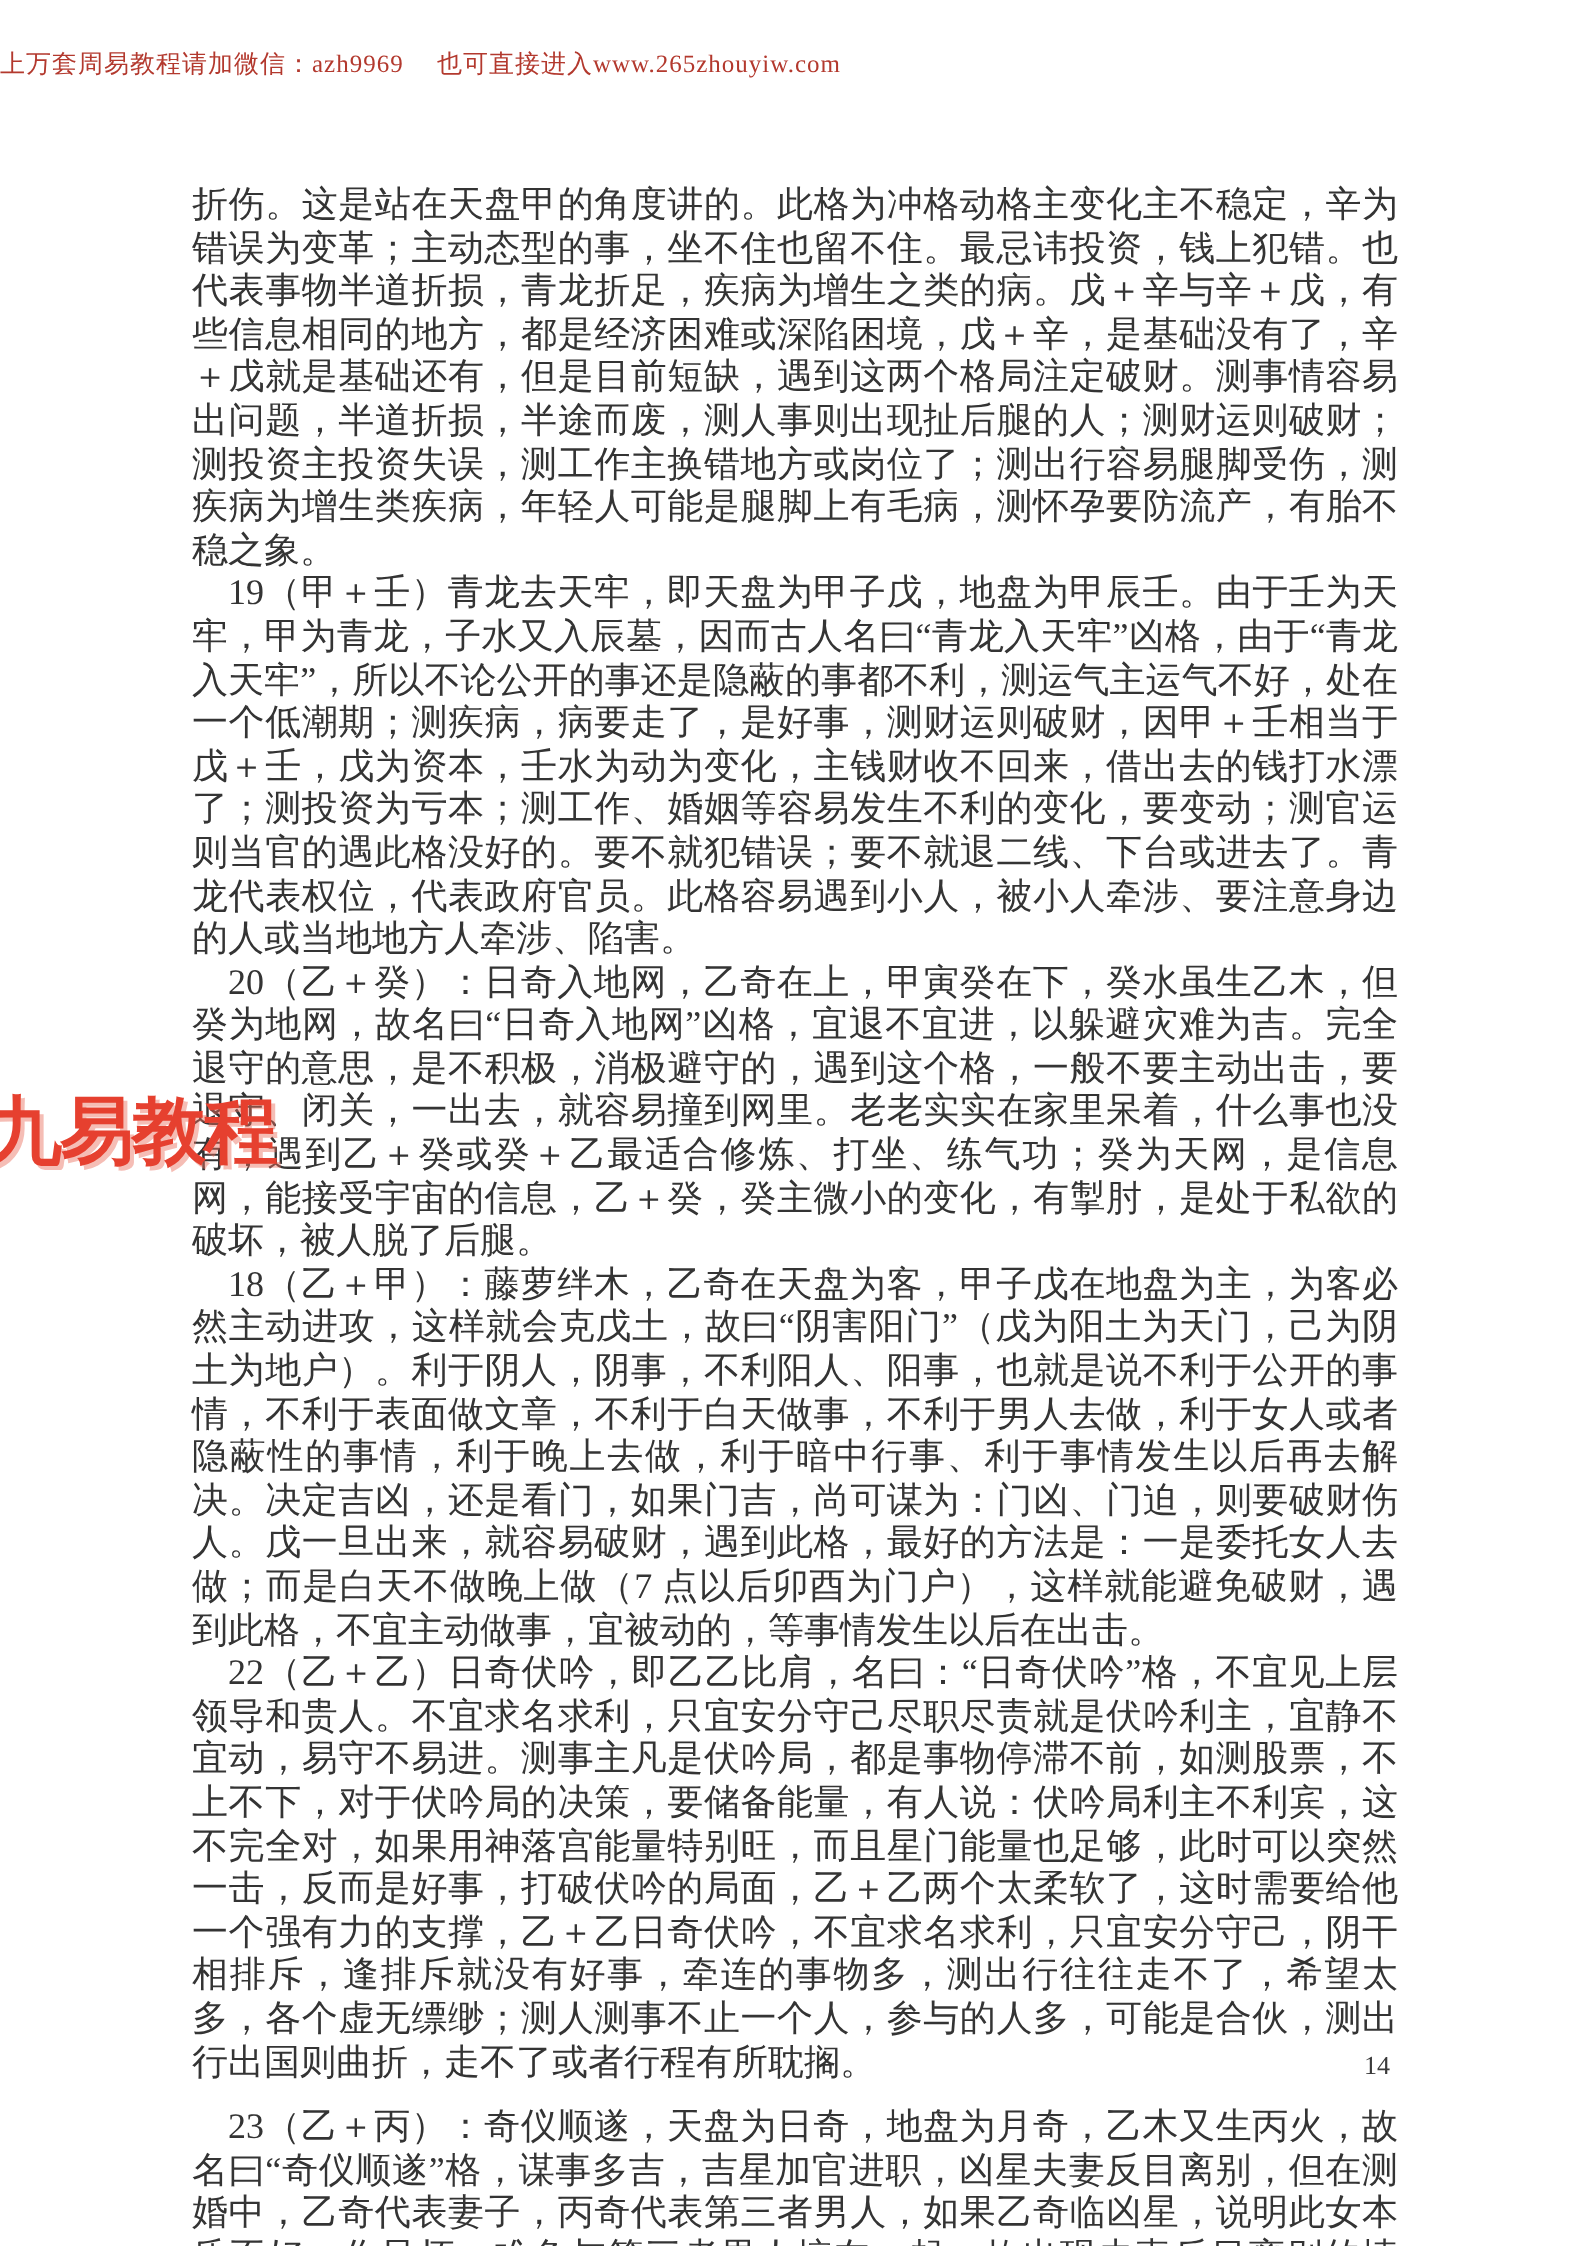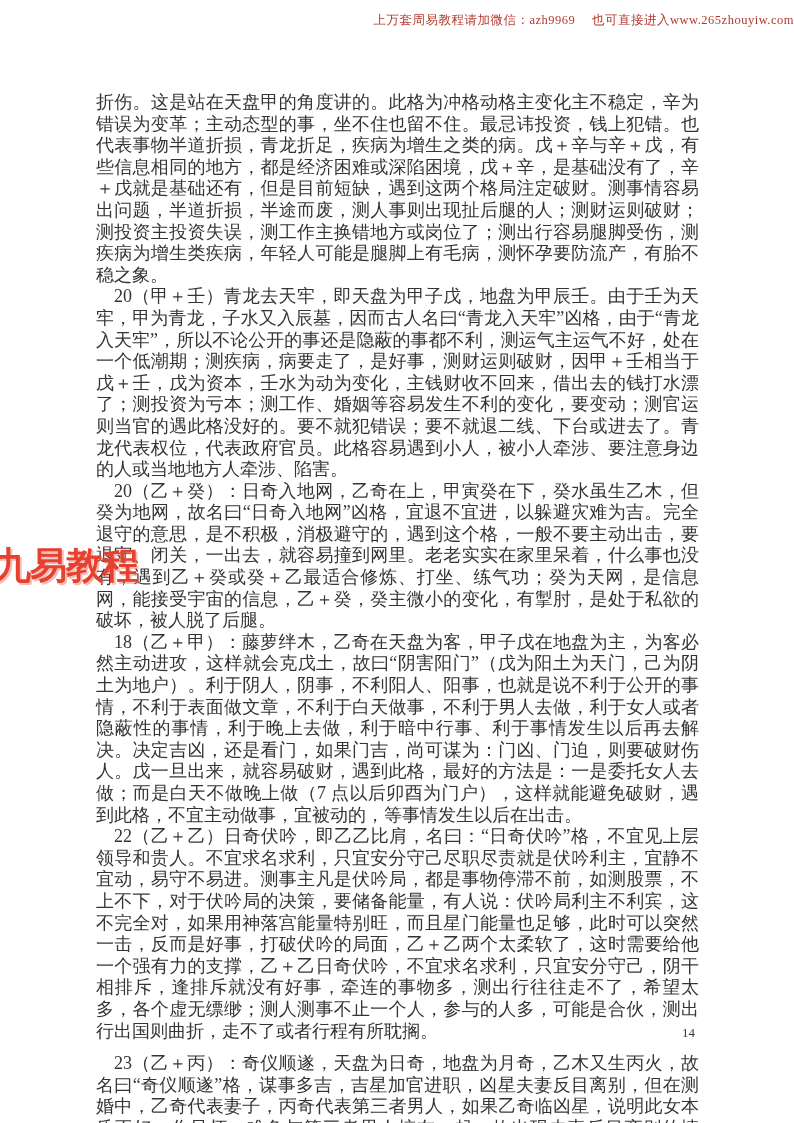--- a/index.html
+++ b/index.html
@@ -8,24 +8,24 @@
     position: relative;
     width: 794px;
     height: 1123px;
     margin: 0 auto;
     background: #ffffff;
     overflow: hidden;
     font-family: "Liberation Serif", "DejaVu Serif", serif;
   }
   .header {
     position: absolute;
-    top: 12px;
+    top: 24px;
     left: 0;
     width: 100%;
-    text-align: right;
+    text-align: left;
     font-size: 12.5px;
     letter-spacing: 0.5px;
     color: #b3392e;
   }
   .content {
     position: absolute;
     top: 92px;
     left: 96px;
     width: 603px;
     font-size: 18px;
@@ -59,21 +59,21 @@
 </style>
 </head>
 <body>
 
 <div class="page">
 
   <div class="header">上万套周易教程请加微信：azh9969　 也可直接进入www.265zhouyiw.com</div>
 
   <div class="content">
     <p>折伤。这是站在天盘甲的角度讲的。此格为冲格动格主变化主不稳定，辛为错误为变革；主动态型的事，坐不住也留不住。最忌讳投资，钱上犯错。也代表事物半道折损，青龙折足，疾病为增生之类的病。戊＋辛与辛＋戊，有些信息相同的地方，都是经济困难或深陷困境，戊＋辛，是基础没有了，辛＋戊就是基础还有，但是目前短缺，遇到这两个格局注定破财。测事情容易出问题，半道折损，半途而废，测人事则出现扯后腿的人；测财运则破财；测投资主投资失误，测工作主换错地方或岗位了；测出行容易腿脚受伤，测疾病为增生类疾病，年轻人可能是腿脚上有毛病，测怀孕要防流产，有胎不稳之象。</p>
-    <p class="indent">20（甲＋壬）青龙去天牢，即天盘为甲子戊，地盘为甲辰壬。由于壬为天牢，甲为青龙，子水又入辰墓，因而古人名曰“青龙入天牢”凶格，由于“青龙入天牢”，所以不论公开的事还是隐蔽的事都不利，测运气主运气不好，处在一个低潮期；测疾病，病要走了，是好事，测财运则破财，因甲＋壬相当于戊＋壬，戊为资本，壬水为动为变化，主钱财收不回来，借出去的钱打水漂了；测投资为亏本；测工作、婚姻等容易发生不利的变化，要变动；测官运则当官的遇此格没好的。要不就犯错误；要不就退二线、下台或进去了。青龙代表权位，代表政府官员。此格容易遇到小人，被小人牵涉、要注意身边的人或当地地方人牵涉、陷害。</p>
+    <p class="indent">19（甲＋壬）青龙去天牢，即天盘为甲子戊，地盘为甲辰壬。由于壬为天牢，甲为青龙，子水又入辰墓，因而古人名曰“青龙入天牢”凶格，由于“青龙入天牢”，所以不论公开的事还是隐蔽的事都不利，测运气主运气不好，处在一个低潮期；测疾病，病要走了，是好事，测财运则破财，因甲＋壬相当于戊＋壬，戊为资本，壬水为动为变化，主钱财收不回来，借出去的钱打水漂了；测投资为亏本；测工作、婚姻等容易发生不利的变化，要变动；测官运则当官的遇此格没好的。要不就犯错误；要不就退二线、下台或进去了。青龙代表权位，代表政府官员。此格容易遇到小人，被小人牵涉、要注意身边的人或当地地方人牵涉、陷害。</p>
     <p class="indent">20（乙＋癸）：日奇入地网，乙奇在上，甲寅癸在下，癸水虽生乙木，但癸为地网，故名曰“日奇入地网”凶格，宜退不宜进，以躲避灾难为吉。完全退守的意思，是不积极，消极避守的，遇到这个格，一般不要主动出击，要退守、闭关，一出去，就容易撞到网里。老老实实在家里呆着，什么事也没有，遇到乙＋癸或癸＋乙最适合修炼、打坐、练气功；癸为天网，是信息网，能接受宇宙的信息，乙＋癸，癸主微小的变化，有掣肘，是处于私欲的破坏，被人脱了后腿。</p>
     <p class="indent">18（乙＋甲）：藤萝绊木，乙奇在天盘为客，甲子戊在地盘为主，为客必然主动进攻，这样就会克戊土，故曰“阴害阳门”（戊为阳土为天门，己为阴土为地户）。利于阴人，阴事，不利阳人、阳事，也就是说不利于公开的事情，不利于表面做文章，不利于白天做事，不利于男人去做，利于女人或者隐蔽性的事情，利于晚上去做，利于暗中行事、利于事情发生以后再去解决。决定吉凶，还是看门，如果门吉，尚可谋为：门凶、门迫，则要破财伤人。戊一旦出来，就容易破财，遇到此格，最好的方法是：一是委托女人去做；而是白天不做晚上做（7 点以后卯酉为门户），这样就能避免破财，遇到此格，不宜主动做事，宜被动的，等事情发生以后在出击。</p>
     <p class="indent">22（乙＋乙）日奇伏吟，即乙乙比肩，名曰：“日奇伏吟”格，不宜见上层领导和贵人。不宜求名求利，只宜安分守己尽职尽责就是伏吟利主，宜静不宜动，易守不易进。测事主凡是伏吟局，都是事物停滞不前，如测股票，不上不下，对于伏吟局的决策，要储备能量，有人说：伏吟局利主不利宾，这不完全对，如果用神落宫能量特别旺，而且星门能量也足够，此时可以突然一击，反而是好事，打破伏吟的局面，乙＋乙两个太柔软了，这时需要给他一个强有力的支撑，乙＋乙日奇伏吟，不宜求名求利，只宜安分守己，阴干相排斥，逢排斥就没有好事，牵连的事物多，测出行往往走不了，希望太多，各个虚无缥缈；测人测事不止一个人，参与的人多，可能是合伙，测出行出国则曲折，走不了或者行程有所耽搁。</p>
     <p class="indent gap">23（乙＋丙）：奇仪顺遂，天盘为日奇，地盘为月奇，乙木又生丙火，故名曰“奇仪顺遂”格，谋事多吉，吉星加官进职，凶星夫妻反目离别，但在测婚中，乙奇代表妻子，丙奇代表第三者男人，如果乙奇临凶星，说明此女本质不好、作风坏，难免与第三者男人搞在一起，故出现夫妻反目离别的情况。测婚中男有可能成为第三者，女则第三者要来了，异性缘好；测运气则机遇多，有贵人扶持，但当中会有些乱子与麻烦；女测性格则此女小脾气或者权利欲强。</p>
   </div>
 
   <div class="watermark">九易教程</div>
 
   <div class="page-number">14</div>
 

